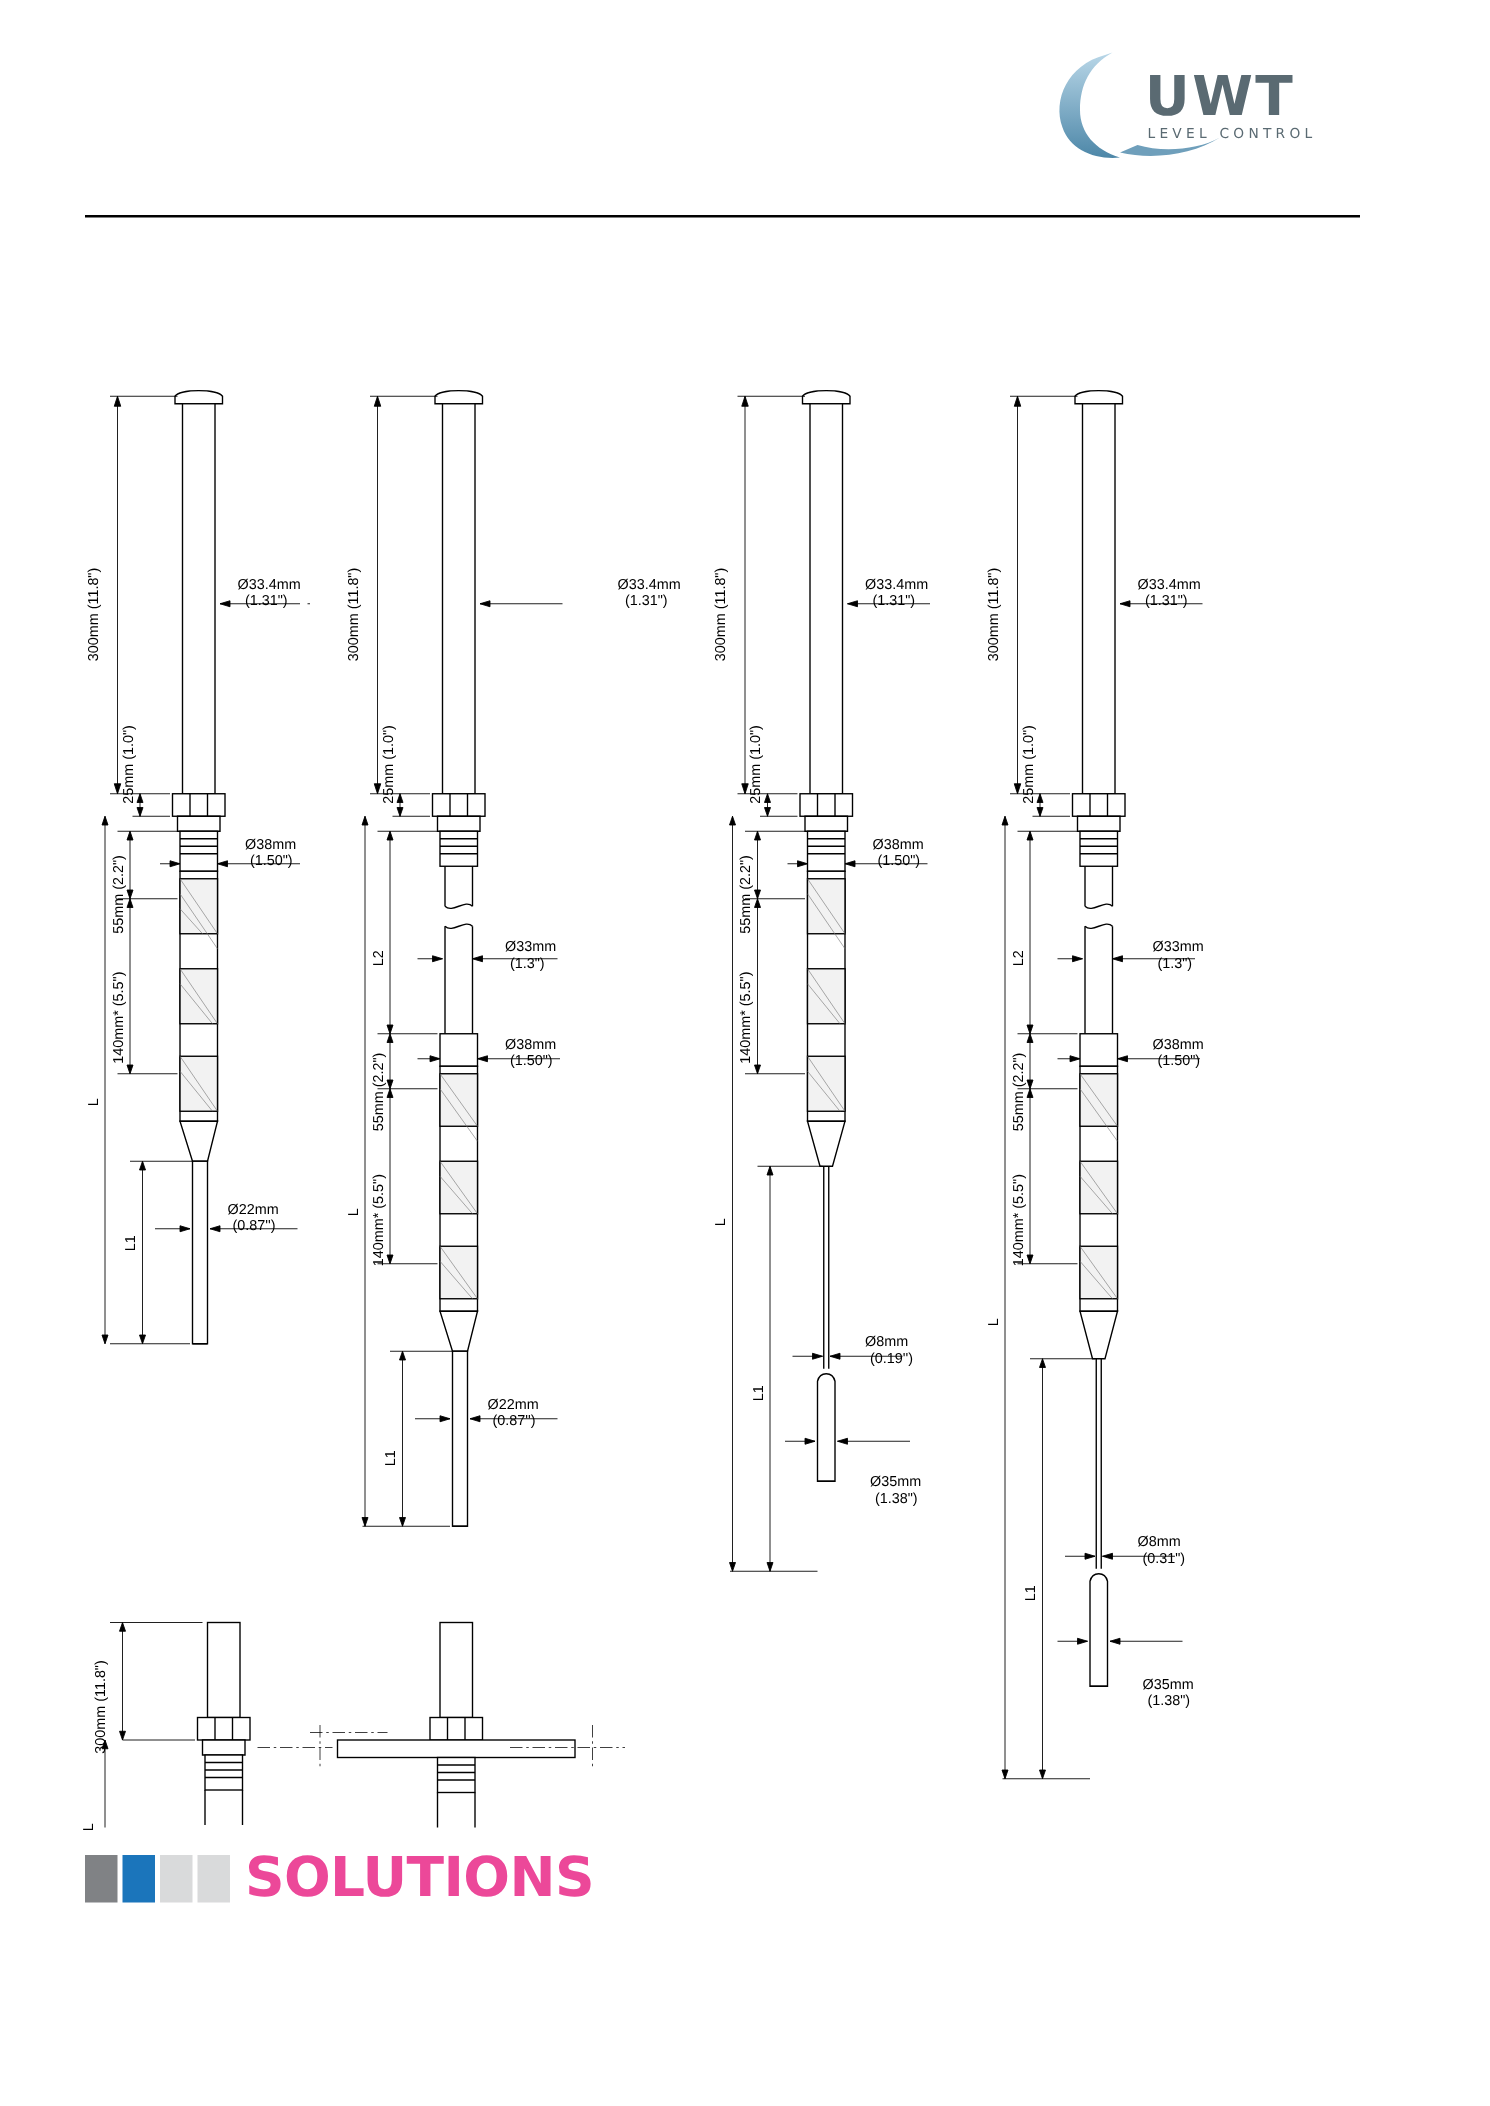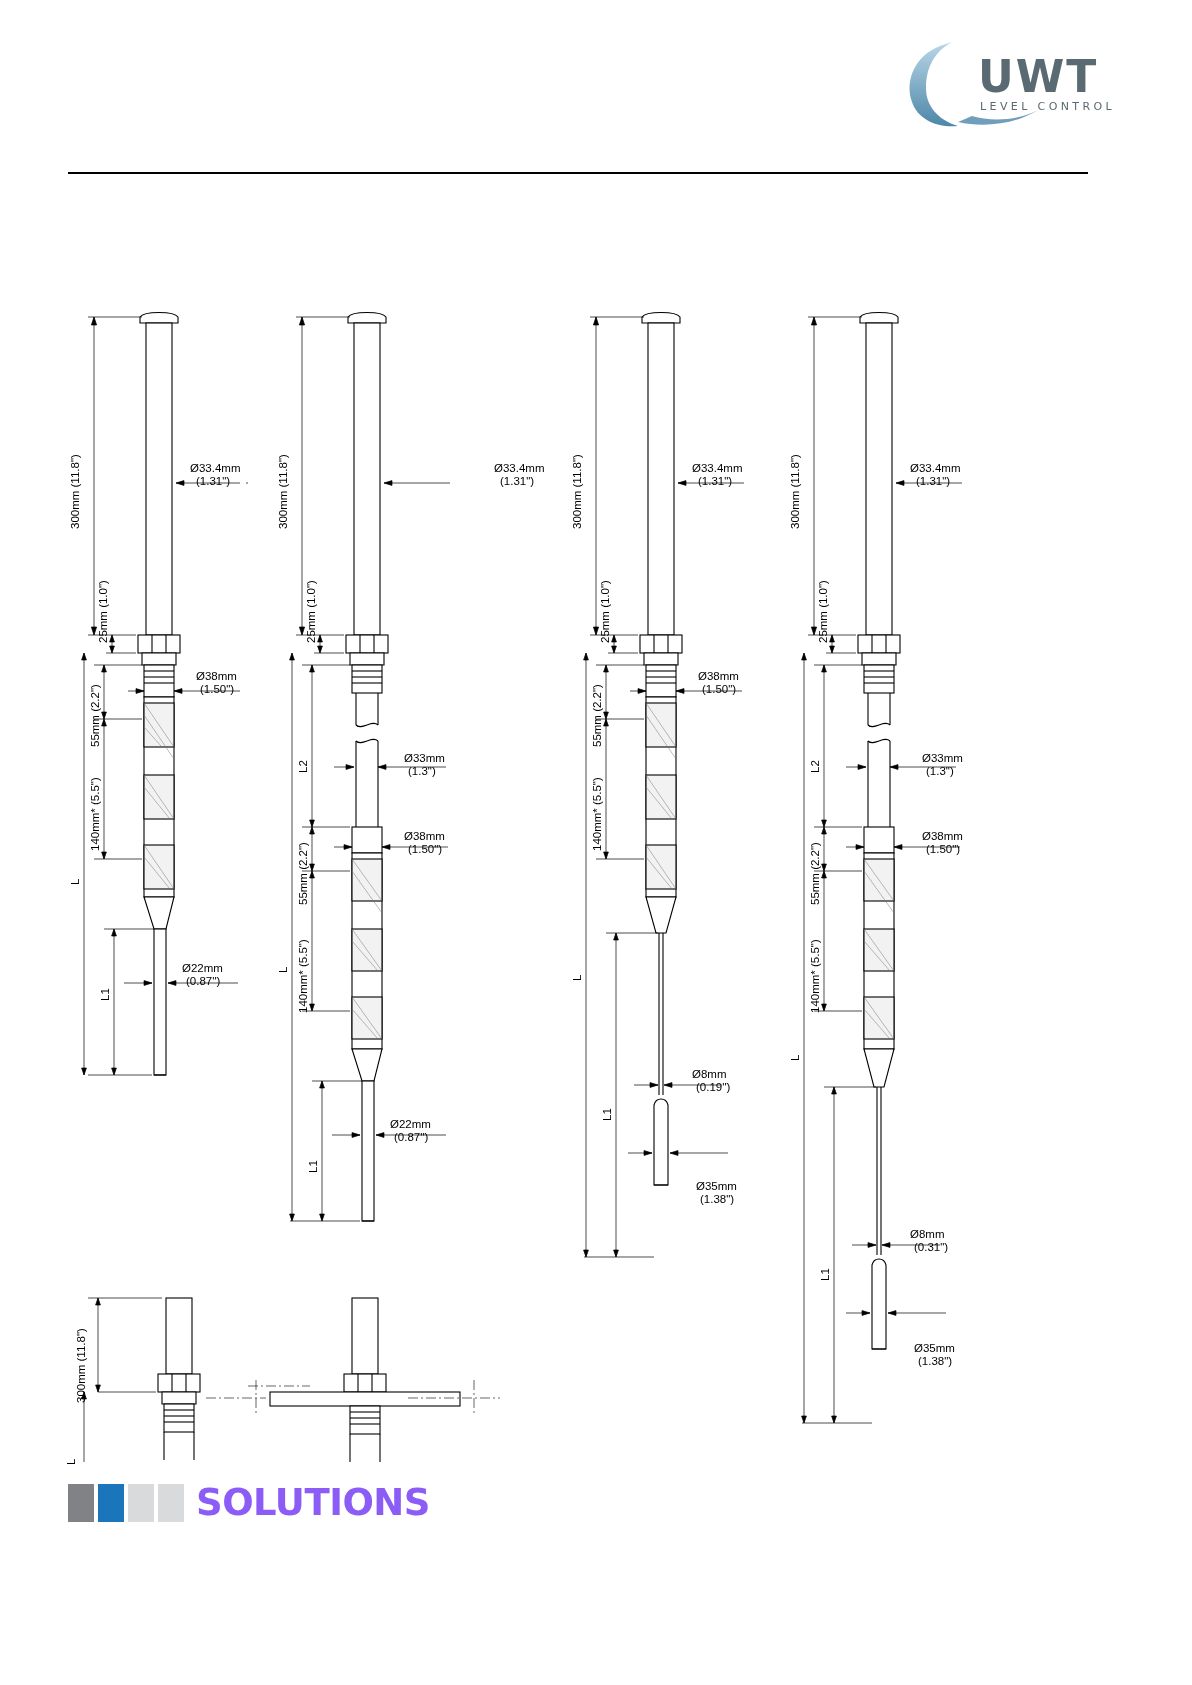--- a/index.html
+++ b/index.html
@@ -16,21 +16,21 @@
     overflow: hidden;
   }
   .page {
     position: absolute;
     inset: 0;
   }
 
   
   .logo {
     position: absolute;
-    left: 900px;
+    left: 838px;
     top: 36px;
     width: 220px;
     height: 96px;
   }
   .logo svg { display: block; }
   .header-rule {
     position: absolute;
     left: 68px;
     top: 172px;
     width: 1020px;
@@ -51,23 +51,23 @@
   .fb1 { left: 0;   background: #808285; }
   .fb2 { left: 30px; background: #1b75bb; }
   .fb3 { left: 60px; background: #d9dadb; }
   .fb4 { left: 90px; background: #d9dadb; }
   .footer-text {
     position: absolute;
     left: 128px;
     top: 0px;
     font-family: "DejaVu Sans", sans-serif;
     font-weight: bold;
-    font-size: 37px;
+    font-size: 44px;
     letter-spacing: -0.5px;
-    color: #8b5cf6;
+    color: #ec4899;
     line-height: 50px;
   }
 
   
   .drawing {
     position: absolute;
   }
   .drawing svg { display: block; }
 
   .dim-label {

